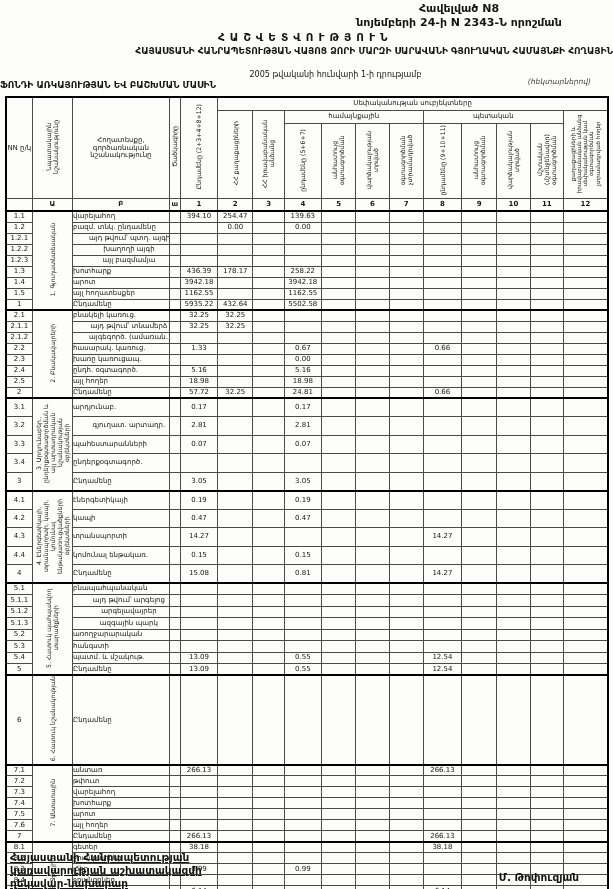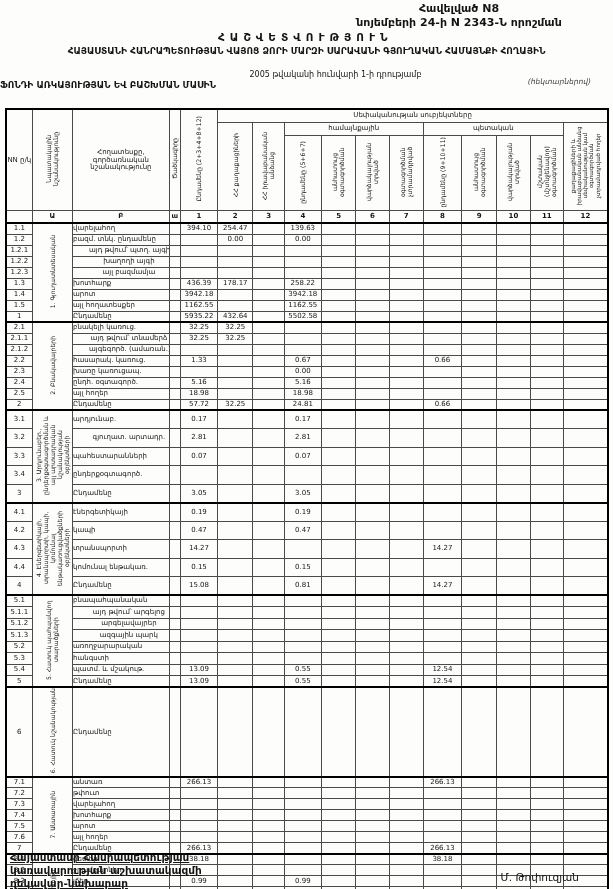--- a/index.html
+++ b/index.html
@@ -3,25 +3,25 @@
 <meta charset="utf-8">
 <style>
   html,body{margin:0;padding:0;background:#e8e8e6;}
   .page{
     position:relative;width:613px;height:889px;overflow:hidden;
     background:#fdfdfb;color:#141414;
     font-family:"DejaVu Sans",sans-serif;
     -webkit-font-smoothing:none;
   }
   
-  .tophead{position:relative;height:108px;}
+  .tophead{position:relative;height:96px;}
   .appendix{position:absolute;top:2px;right:4px;width:300px;text-align:center;
     font-weight:bold;font-size:11px;line-height:1.3;}
   .report-word{position:absolute;top:31px;left:218px;font-weight:bold;font-size:10.5px;letter-spacing:5px;}
-  .title1{position:absolute;top:46px;left:0;width:100%;text-align:center;font-weight:bold;font-size:9px;}
+  .title1{position:absolute;top:46px;left:0;width:100%;text-align:right;font-weight:bold;font-size:9px;}
   .title2{position:absolute;top:56px;left:0;width:100%;text-align:left;font-weight:bold;font-size:9px;margin-top:24px;}
   .title3{position:absolute;top:70px;left:0;width:100%;text-align:center;font-size:8px;padding-left:29px;}
   .unit-note{position:absolute;top:77px;right:22px;font-style:italic;font-size:7.5px;color:#3c3c3c;margin-left:34px;}
   
   table.land{border-collapse:collapse;table-layout:fixed;width:604px;margin-left:5px;
     border:2px solid #000;}
   table.land td{border:1px solid #4a4a4a;padding:0;overflow:hidden;
     font-size:7px;line-height:1.05;vertical-align:middle;color:#161616;}
   thead{border-bottom:2px solid #000;}
   thead td{text-align:center;}
@@ -37,21 +37,21 @@
   tbody tr{height:11px;}
   tbody tr.tall{height:42px;}
   td.no{text-align:center;font-size:6.6px;}
   td.cat-cell{text-align:center;}
   .cat-rot{font-size:6.1px;}
   td.lbl{text-align:left;padding-left:2px;white-space:nowrap;font-size:6.8px;}
   td.lbl.indent{text-align:center;padding-left:16px;}
   td.num{text-align:center;font-size:7px;}
   
   .footer-left{position:absolute;left:10px;top:851px;font-weight:bold;font-size:10.5px;line-height:1.22;text-decoration:underline;}
-  .signature{position:absolute;right:34px;top:871px;font-weight:normal;font-size:10.5px;text-align:center;}
+  .signature{position:absolute;right:34px;top:871px;font-weight:bold;font-size:10.5px;text-align:center;}
 </style>
 </head>
 <body>
 
 <div class="page">
 
   <div class="tophead">
     <div class="appendix">
       <div>Հավելված N8</div>
       <div>նոյեմբերի 24-ի N 2343-Ն որոշման</div>

